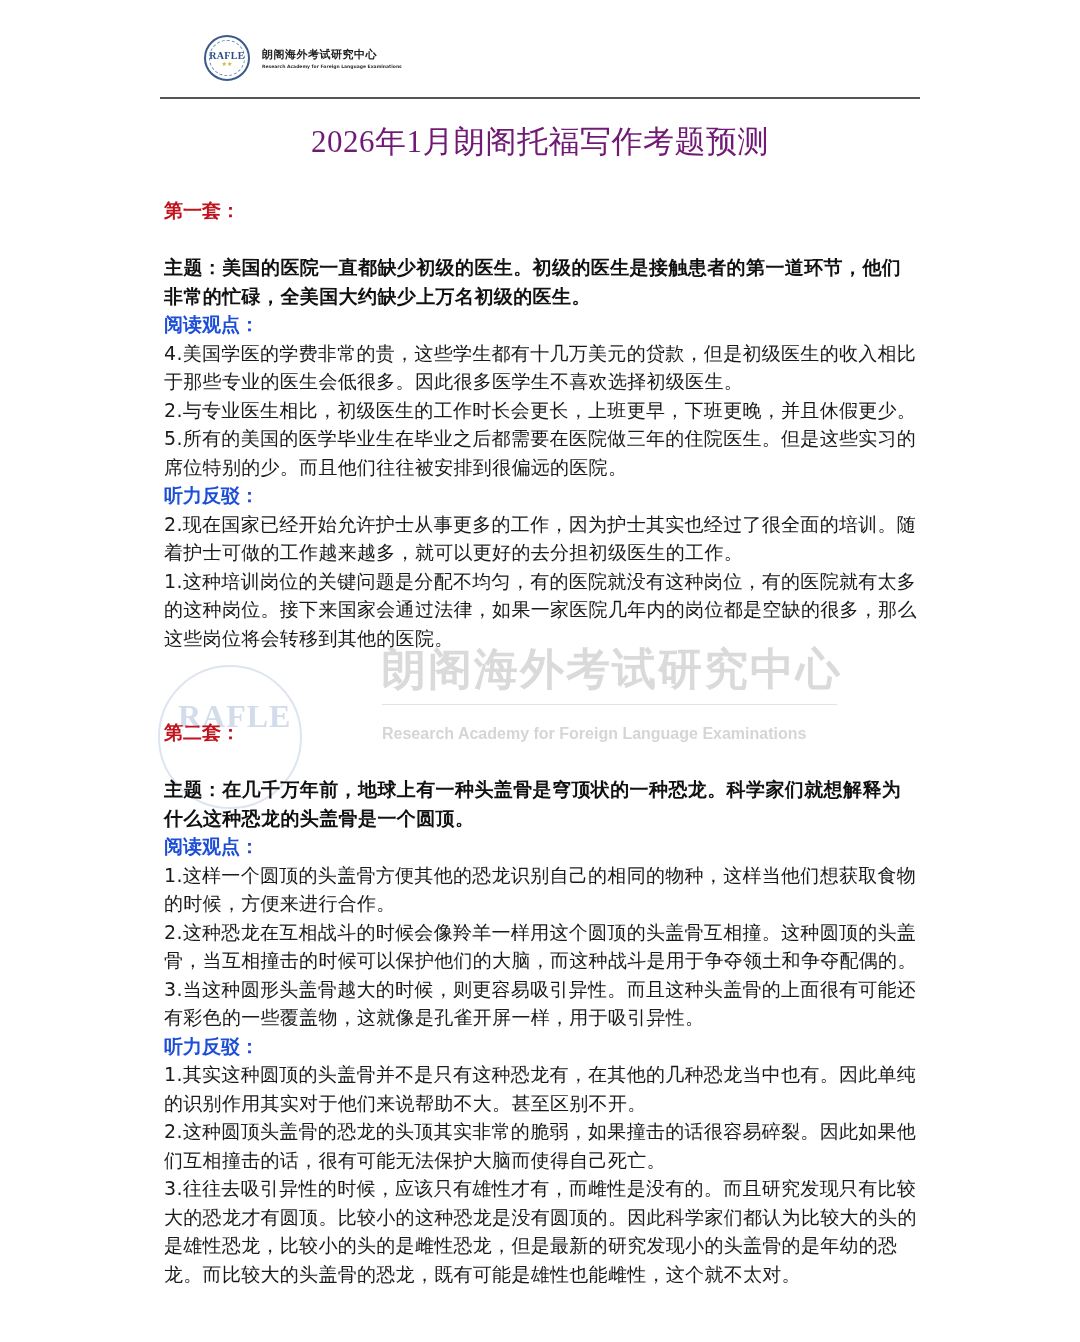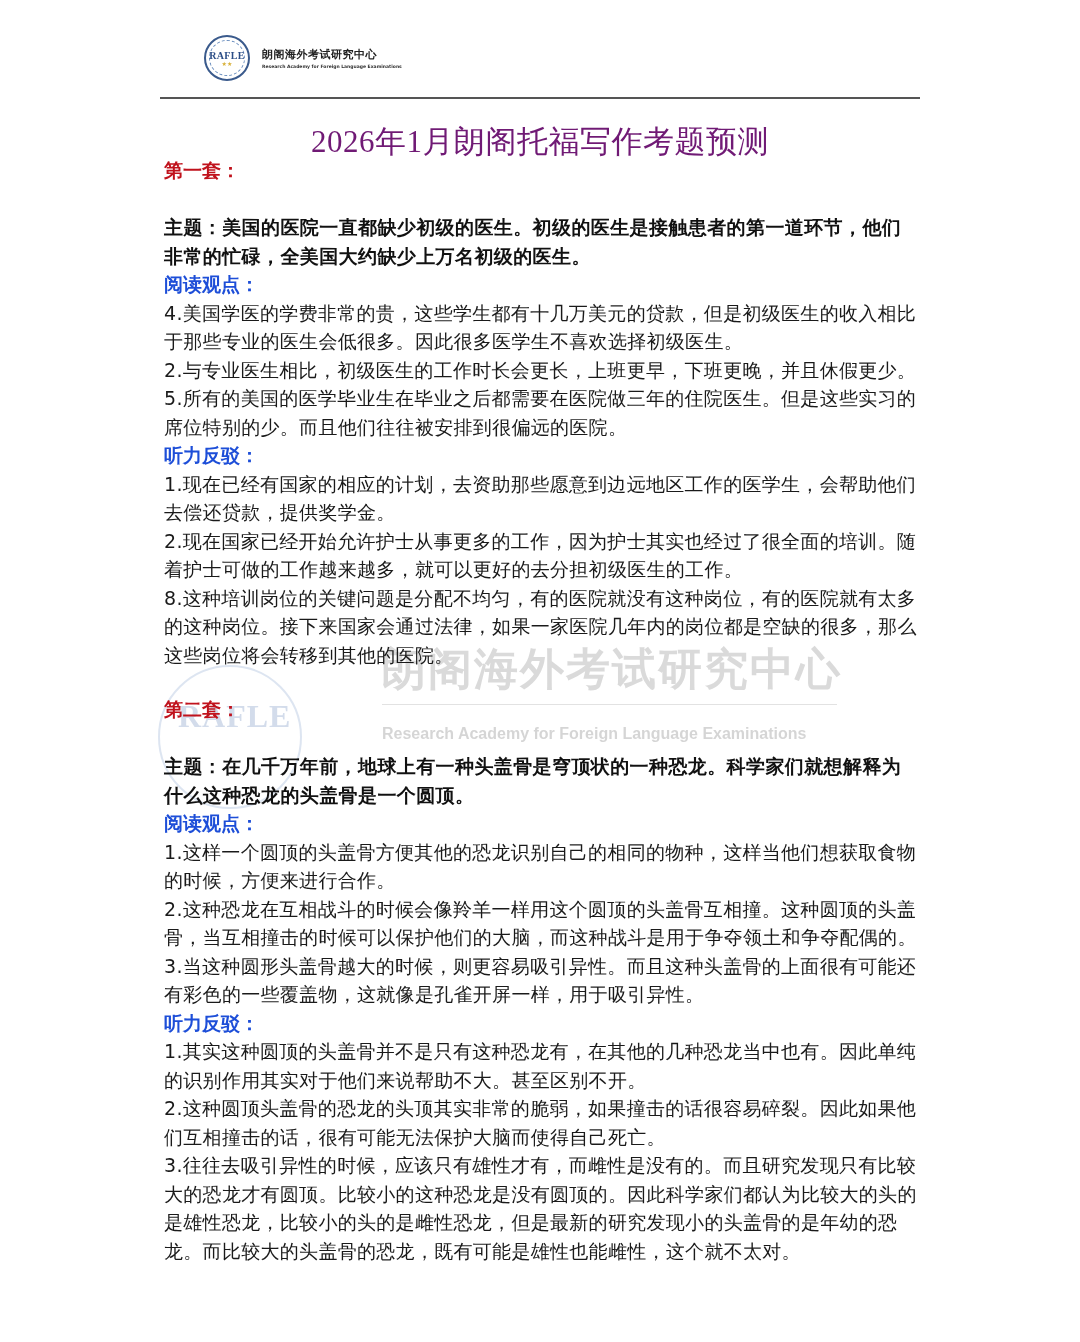--- a/index.html
+++ b/index.html
@@ -104,20 +104,21 @@
       font-weight: bold;
       font-size: 20px;
       line-height: 28px;
       color: #111;
     }
     .set-label {
       font-size: 19px;
       line-height: 28px;
       color: #c0121c;
       font-weight: bold;
+      margin-top: 40px;
     }
     .topic {
       font-size: 19px;
       line-height: 28.5px;
       font-weight: bold;
       color: #111;
       letter-spacing: 0.4px;
       margin-top: 29px;
     }
     .sub-heading {
@@ -219,23 +220,22 @@
 <div class="content">
 
   <div>
     <div class="set-label">第一套：</div>
     <div class="topic">主题：美国的医院一直都缺少初级的医生。初级的医生是接触患者的第一道环节，他们非常的忙碌，全美国大约缺少上万名初级的医生。</div>
     <div class="sub-heading">阅读观点：</div>
     <div class="point">4.美国学医的学费非常的贵，这些学生都有十几万美元的贷款，但是初级医生的收入相比于那些专业的医生会低很多。因此很多医学生不喜欢选择初级医生。</div>
     <div class="point">2.与专业医生相比，初级医生的工作时长会更长，上班更早，下班更晚，并且休假更少。</div>
     <div class="point">5.所有的美国的医学毕业生在毕业之后都需要在医院做三年的住院医生。但是这些实习的席位特别的少。而且他们往往被安排到很偏远的医院。</div>
     <div class="sub-heading">听力反驳：</div>
-    <div class="point">1.现在已经有国家的相应的计划，去资助那些愿意到边远地区工作的医学生，会帮助他们去偿还贷款，提供奖学金。</div>
     <div class="point">2.现在国家已经开始允许护士从事更多的工作，因为护士其实也经过了很全面的培训。随着护士可做的工作越来越多，就可以更好的去分担初级医生的工作。</div>
-    <div class="point">8.这种培训岗位的关键问题是分配不均匀，有的医院就没有这种岗位，有的医院就有太多的这种岗位。接下来国家会通过法律，如果一家医院几年内的岗位都是空缺的很多，那么这些岗位将会转移到其他的医院。</div>
+    <div class="point">1.这种培训岗位的关键问题是分配不均匀，有的医院就没有这种岗位，有的医院就有太多的这种岗位。接下来国家会通过法律，如果一家医院几年内的岗位都是空缺的很多，那么这些岗位将会转移到其他的医院。</div>
   </div>
 
   <div class="spacer"></div>
 
   <div>
     <div class="set-label">第二套：</div>
     <div class="topic">主题：在几千万年前，地球上有一种头盖骨是穹顶状的一种恐龙。科学家们就想解释为什么这种恐龙的头盖骨是一个圆顶。</div>
     <div class="sub-heading">阅读观点：</div>
     <div class="point">1.这样一个圆顶的头盖骨方便其他的恐龙识别自己的相同的物种，这样当他们想获取食物的时候，方便来进行合作。</div>
     <div class="point">2.这种恐龙在互相战斗的时候会像羚羊一样用这个圆顶的头盖骨互相撞。这种圆顶的头盖骨，当互相撞击的时候可以保护他们的大脑，而这种战斗是用于争夺领土和争夺配偶的。</div>

